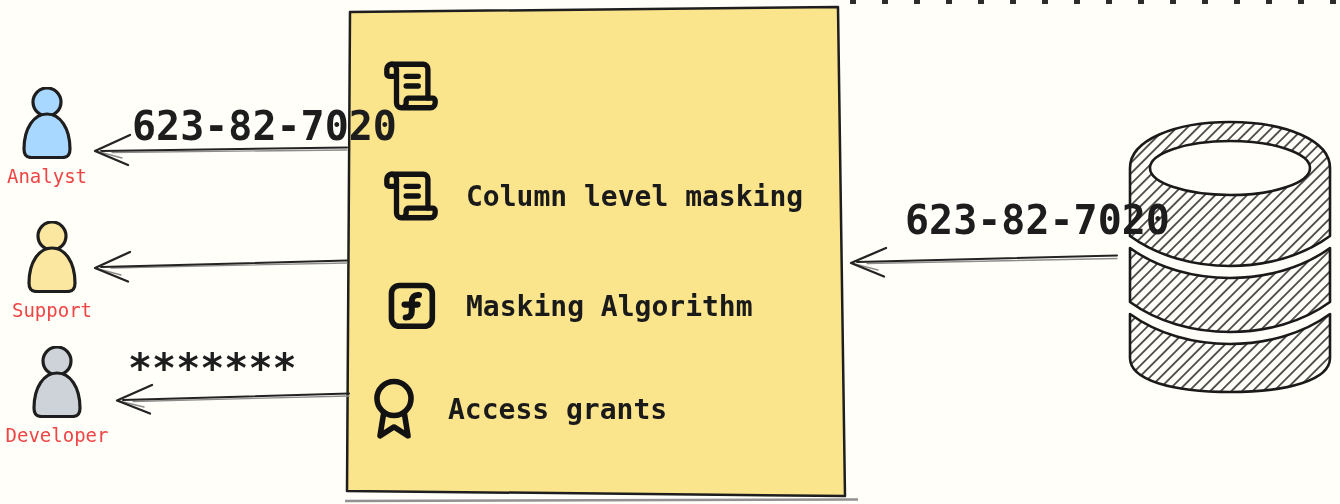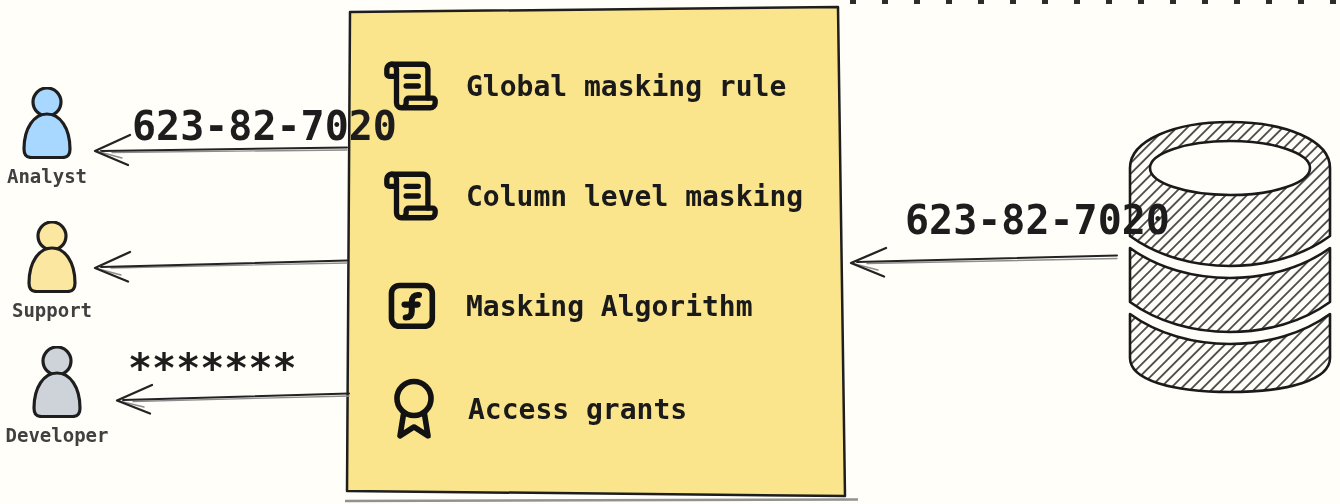--- a/index.html
+++ b/index.html
@@ -12,21 +12,21 @@
   }
   .underlay{position:absolute;left:0;top:0;width:1340px;height:504px;}
   .arrow-main{stroke:#232323;stroke-width:2;fill:none;stroke-linecap:round;}
   .arrow-ghost{stroke:#8d8d8d;stroke-width:1.3;fill:none;stroke-linecap:round;}
   .arrow-head{stroke:#232323;stroke-width:2.3;fill:none;stroke-linecap:round;stroke-linejoin:round;}
 
   .persona{position:absolute;width:60px;}
   .person-svg{display:block;width:60px;height:72px;}
   .persona-label{
     position:absolute;top:78px;left:50%;transform:translateX(-50%);
-    white-space:nowrap;font-size:19px;font-weight:700;color:#404040;
+    white-space:nowrap;font-size:19px;font-weight:400;color:#ef4444;
   }
 
   .value-label{
     position:absolute;font-size:40px;font-weight:700;color:#1d1d1d;
     text-align:center;line-height:1;white-space:nowrap;
   }
 
   .mask-row{position:absolute;display:flex;align-items:center;gap:26px;}
   .row-icon{flex:0 0 auto;display:block;}
   .row-icon *{stroke:#121212;fill:none;stroke-linecap:round;stroke-linejoin:round;}
@@ -113,21 +113,20 @@
   <div class="value-label" style="left:128px;top:348px;width:160px;">*******</div>
   <div class="value-label" style="left:905px;top:200px;width:200px;">623-82-7020</div>
 
   <div class="mask-row" style="left:382px;top:57px;">
     <svg class="row-icon" width="58" height="58" viewBox="0 0 24 24" stroke-width="2.2">
       <path d="M15 12h-5"></path>
         <path d="M15 8h-5"></path>
         <path d="M19 17V5a2 2 0 0 0-2-2H4"></path>
       <path d="M8 21h12a2 2 0 0 0 2-2v-1a1 1 0 0 0-1-1H11a1 1 0 0 0-1 1v1a2 2 0 1 1-4 0V5a2 2 0 1 0-4 0v2a1 1 0 0 0 1 1h3"></path>
     </svg>
-    <span class="row-label">Global masking rule</span>
   </div>
 
   <div class="mask-row" style="left:384px;top:278px;">
     <svg class="row-icon" width="56" height="56" viewBox="0 0 24 24" stroke-width="2.4">
       <rect width="17.5" height="17.5" x="3.2" y="3.2" rx="3.4"></rect>
       <path d="M9.3 16.9c1.9 0 2.6-1 2.6-2.7v-3.9c0-2 1-3.3 3.1-3" stroke-width="2.6"></path>
       <path d="M8.8 11.4h5.6" stroke-width="2.6"></path>
     </svg>
     <span class="row-label">Masking Algorithm</span>
   </div>
@@ -135,21 +134,21 @@
   <div class="mask-row" style="left:382px;top:167px;">
     <svg class="row-icon" width="58" height="58" viewBox="0 0 24 24" stroke-width="2.2">
       <path d="M15 12h-5"></path>
         <path d="M15 8h-5"></path>
         <path d="M19 17V5a2 2 0 0 0-2-2H4"></path>
       <path d="M8 21h12a2 2 0 0 0 2-2v-1a1 1 0 0 0-1-1H11a1 1 0 0 0-1 1v1a2 2 0 1 1-4 0V5a2 2 0 1 0-4 0v2a1 1 0 0 0 1 1h3"></path>
     </svg>
     <span class="row-label">Column level masking</span>
   </div>
 
-  <div class="mask-row" style="left:386px;top:377px;">
+  <div class="mask-row" style="left:366px;top:377px;">
     <svg class="row-icon" width="56" height="64" viewBox="0 0 24 27" stroke-width="2.4">
       <circle cx="12" cy="9" r="7.3"></circle>
       <path d="M16.4 15.1 L18 25 L12 21.2 L6 25 L7.6 15.1"></path>
     </svg>
     <span class="row-label">Access grants</span>
   </div>
 
 </div>
 
 </body></html>

